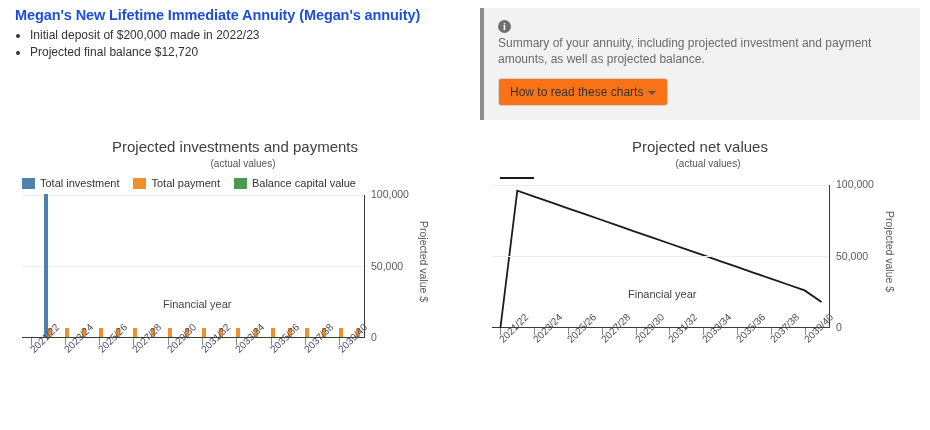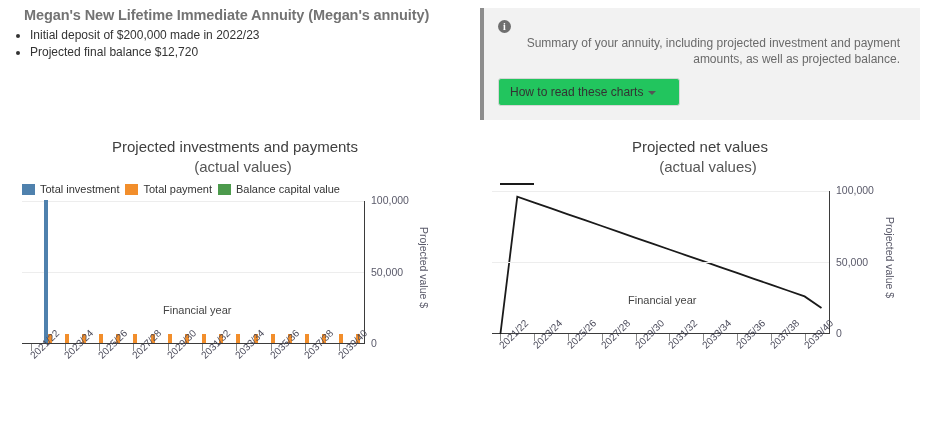--- a/index.html
+++ b/index.html
@@ -20,24 +20,24 @@
   .page {
     display: flex;
     width: 930px;
     height: 430px;
   }
   .col-left  { width: 470px; position: relative; }
   .col-right { width: 460px; position: relative; }
 
   
   .summary-title {
-    color: #737373;
+    color: #1d4ed8;
     font-size: 14.5px;
     font-weight: bold;
-    margin: 7px 0 4px 24px;
+    margin: 7px 0 4px 15px;
     letter-spacing: -0.1px;
   }
   ul.summary-list {
     margin: 0;
     padding-left: 30px;
     list-style-type: disc;
   }
   ul.summary-list li {
     font-size: 12px;
     color: #333333;
@@ -66,29 +66,28 @@
     font-weight: bold;
     line-height: 13px;
     text-align: center;
     font-family: "Liberation Serif", serif;
   }
   .info-text {
     margin: 2px 20px 0 14px;
     font-size: 12px;
     color: #6a6a6a;
     line-height: 16px;
-    text-align: right;
   }
   .info-button {
     margin: 11px 8px 0 14px;
     display: inline-block;
-    background: #22c55e;
+    background: #f97316;
     border: 1px solid #d6d6d6;
     border-radius: 3px;
-    padding: 6px 23px 6px 11px;
+    padding: 6px 11px 6px 11px;
     font-size: 12px;
     color: #333333;
     cursor: pointer;
     font-family: "Liberation Sans", sans-serif;
   }
   .caret {
     display: inline-block;
     margin-left: 5px;
     width: 0; height: 0;
     border-left: 4px solid transparent;
@@ -101,27 +100,27 @@
   .chart-block { position: absolute; top: 138px; left: 0; width: 100%; }
   .chart-title {
     text-align: center;
     font-size: 15px;
     color: #404040;
     font-weight: normal;
     margin: 0;
   }
   .chart-subtitle {
     text-align: center;
-    font-size: 15px;
+    font-size: 10px;
     color: #555555;
     margin: 3px 0 0 16px;
   }
   .legend {
     display: flex;
-    gap: 6px;
+    gap: 14px;
     margin: 8px 0 0 22px;
     font-size: 11px;
     color: #333333;
     align-items: center;
   }
   .legend.centered { margin-left: 30px; }
   .legend-item { display: flex; align-items: center; gap: 5px; }
   .swatch { width: 13px; height: 11px; display: inline-block; }
   .line-swatch {
     width: 34px; height: 0;

